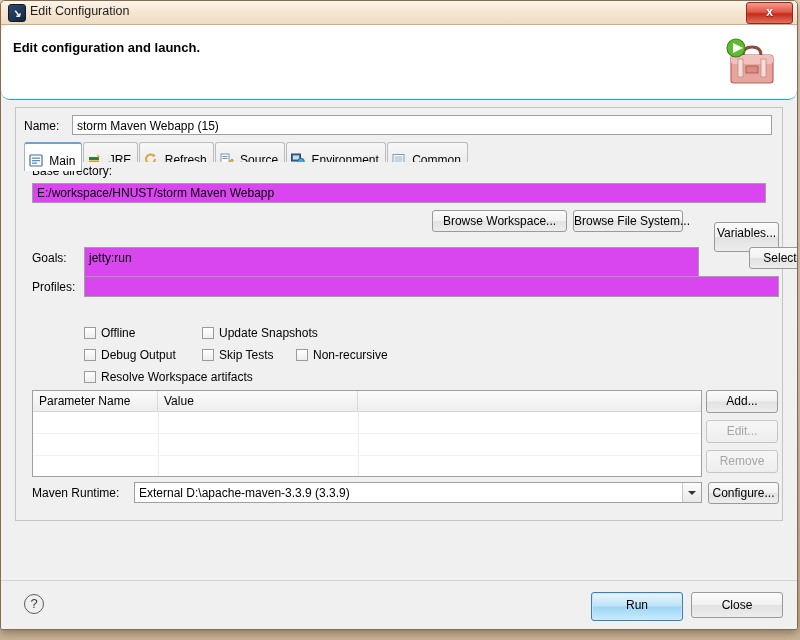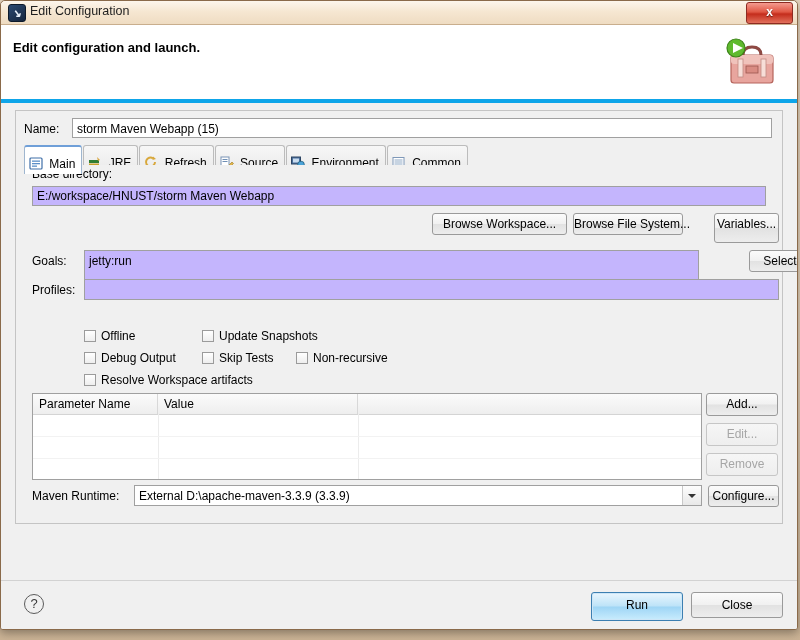--- a/index.html
+++ b/index.html
@@ -91,21 +91,22 @@
     line-height: 19px;
     text-shadow: 0 1px 1px rgba(0,0,0,.5);
     cursor: pointer;
   }
 
   
   #header {
     position: relative;
     height: 74px;
     background: #ffffff;
-    border-bottom: 4px solid #0ea5e9;
+    border-bottom: 1px solid #0ea5e9;
+    border-radius: 9px;
   }
   #header-title {
     position: absolute;
     left: 12px; top: 15px;
     font-size: 13px;
     font-weight: bold;
     color: #000000;
   }
   #header-icon {
     position: absolute;
@@ -199,21 +200,21 @@
   }
 
   .field-label {
     position: absolute;
     font-size: 12px;
     color: #000;
   }
   .textbox {
     position: absolute;
     border: 1px solid #a0a0a0;
-    background: #c4b5fd;
+    background: #d946ef;
     font-size: 12px;
     line-height: 18px;
     padding: 0 4px;
     color: #000;
     box-sizing: border-box;
     overflow: hidden;
     white-space: nowrap;
   }
   .btn {
     position: absolute;
@@ -460,21 +461,21 @@
 
       </div>
 
       <div id="tabpage">
 
         <div class="field-label" style="left:8px; top:2px;">Base directory:</div>
         <div class="textbox" style="left:8px; top:21px; width:734px; height:20px;" title="">E:/workspace/HNUST/storm Maven Webapp</div>
 
         <div class="btn" style="left:408px; top:48px; width:135px; height:22px; line-height:20px;">Browse Workspace...</div>
         <div class="btn" style="left:549px; top:48px; width:110px; height:22px; line-height:20px;">Browse File System...</div>
-        <div class="btn" style="left:690px; top:48px; width:65px; height:30px; line-height:20px;">Variables...</div>
+        <div class="btn" style="left:690px; top:60px; width:65px; height:30px; line-height:20px;">Variables...</div>
 
         <div class="field-label" style="left:8px; top:89px;">Goals:</div>
         <div class="textbox" style="left:60px; top:85px; width:615px; height:36px; line-height:20px;" title="">jetty:run</div>
         <div class="btn" style="left:682px; top:85px; width:72px; height:22px; line-height:20px;margin-left:43px;">Select...</div>
 
         <div class="field-label" style="left:8px; top:118px;">Profiles:</div>
         <div class="textbox" style="left:60px; top:114px; width:695px; height:21px; line-height:20px;" title=""></div>
 
         <div class="cbox" style="left:60px; top:164px;">
           <span class="box"></span><span>Offline</span>

